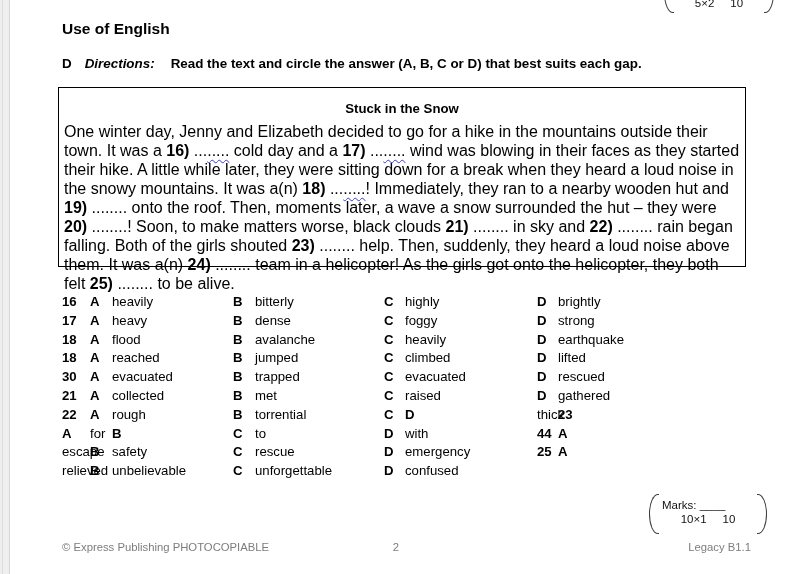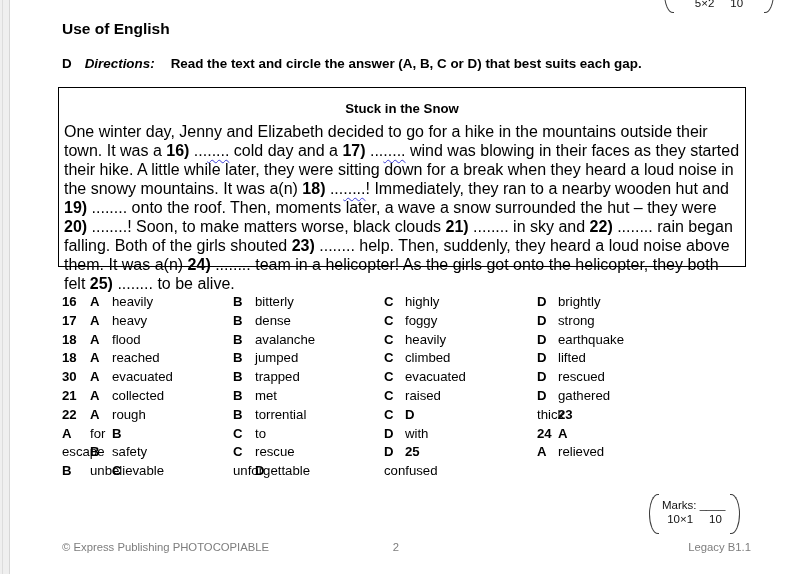--- a/index.html
+++ b/index.html
@@ -178,40 +178,41 @@
     <span class="ql">D</span>
     <span class="qo">thick</span>
     <span class="qn">23</span>
     <span class="ql">A</span>
     <span class="qo">for</span>
     <span class="ql">B</span>
     <span class="ql">C</span>
     <span class="qo">to</span>
     <span class="ql">D</span>
     <span class="qo">with</span>
-    <span class="qn">24</span>
+    <span class="qn">44</span>
     <span class="ql">A</span>
     <span class="qo">escape</span>
     <span class="ql">B</span>
     <span class="qo">safety</span>
     <span class="ql">C</span>
     <span class="qo">rescue</span>
     <span class="ql">D</span>
+    <span class="qo">emergency</span>
     <span class="qn">25</span>
     <span class="ql">A</span>
     <span class="qo">relieved</span>
     <span class="ql">B</span>
     <span class="qo">unbelievable</span>
     <span class="ql">C</span>
     <span class="qo">unforgettable</span>
     <span class="ql">D</span>
     <span class="qo">confused</span>
   </div>
 
-<div class="marks-box" style="left:649px; top:494px; width:91px; height:40px;">
+<div class="marks-box" style="left:649px; top:494px; width:118px; height:40px;">
   <div class="marks-inner">
     <div class="marks-row1">
       <span>Marks:</span>
       <span>____</span>
     </div>
     <div class="marks-row2">
       <span>10×1</span>
       <span>10</span>
     </div>
   </div>

